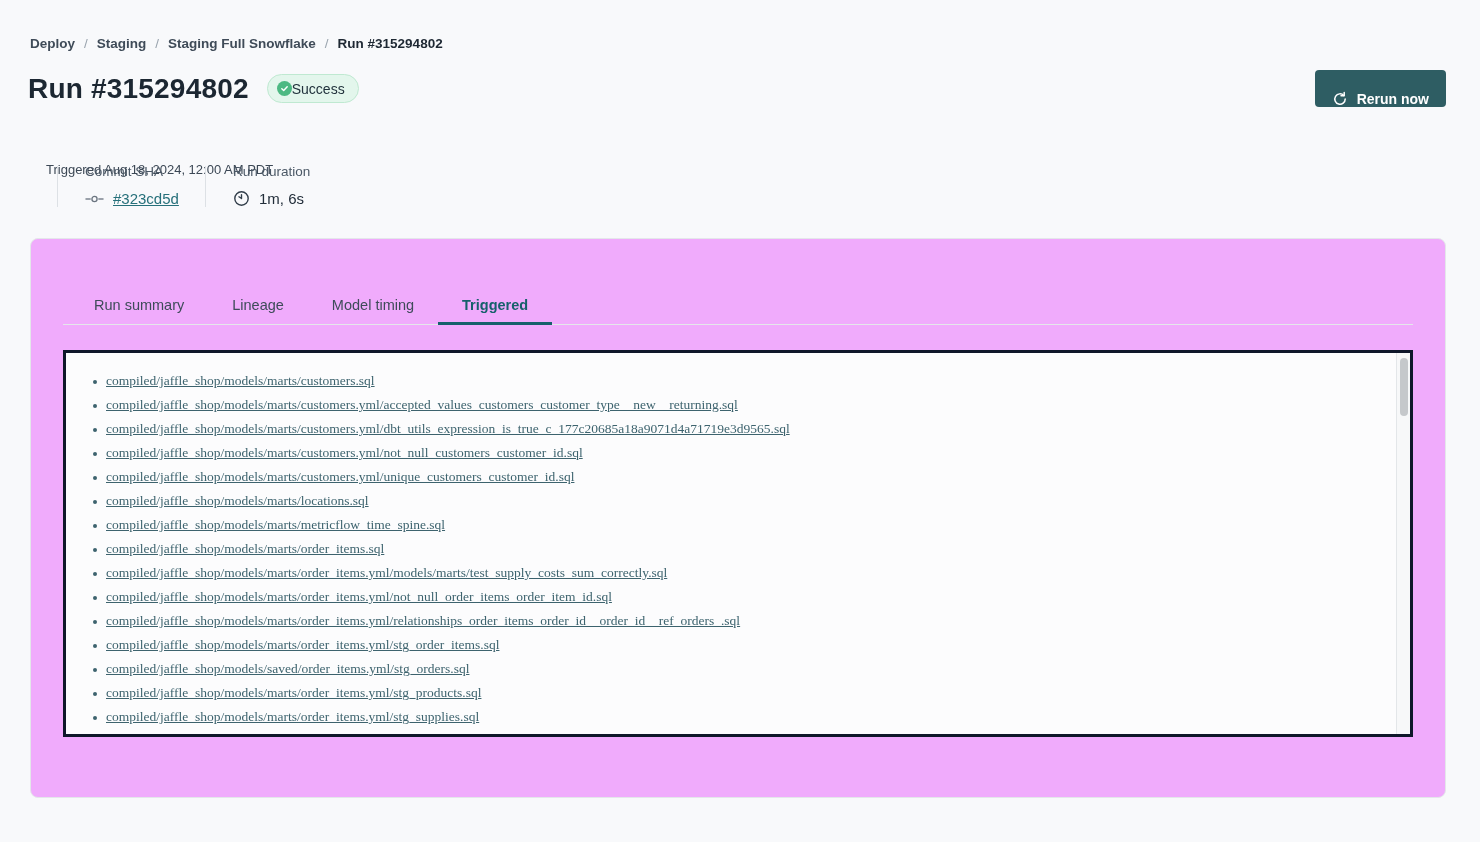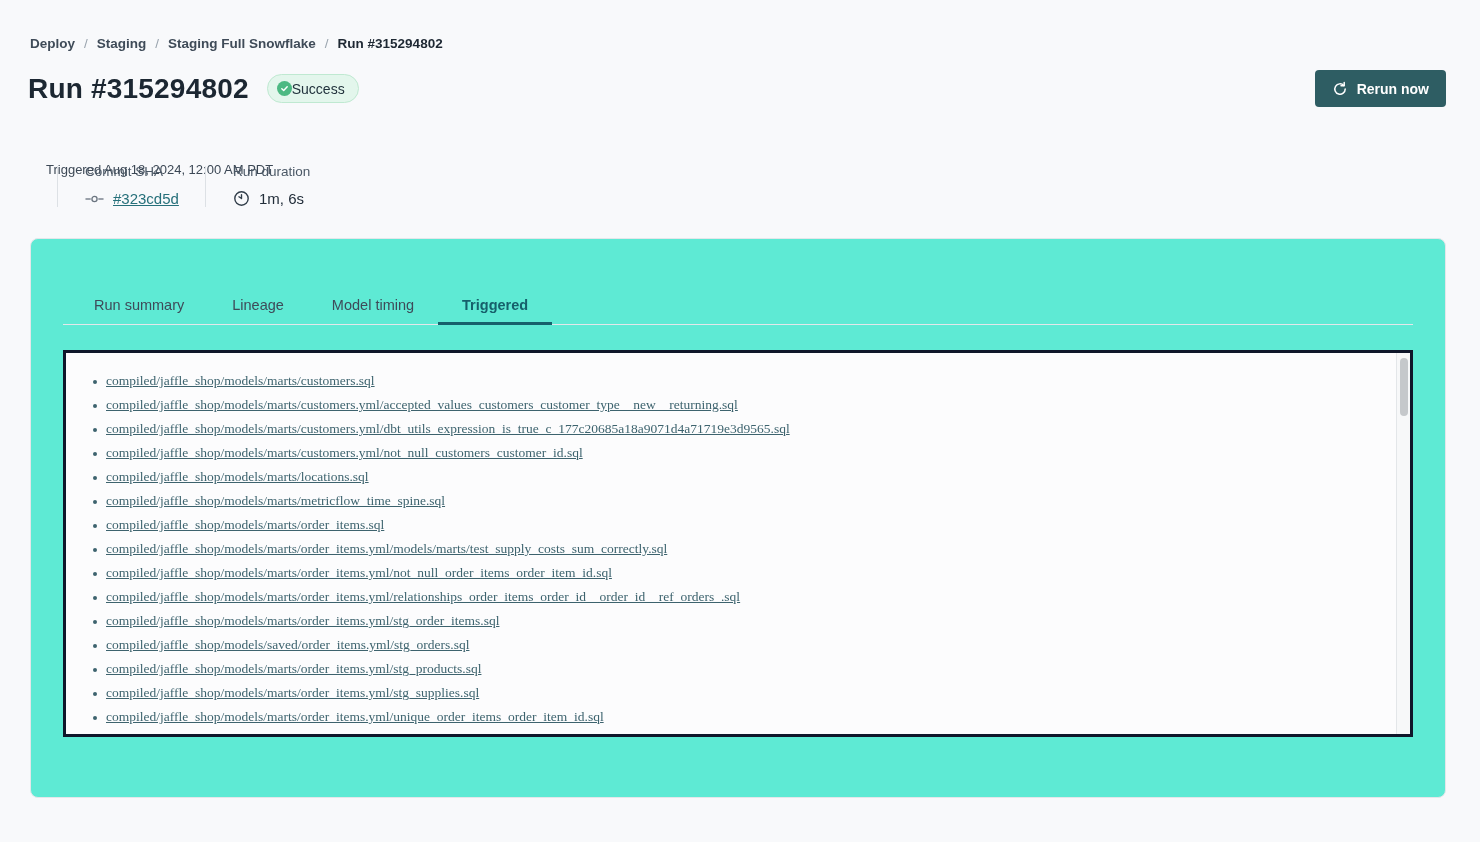--- a/index.html
+++ b/index.html
@@ -35,21 +35,21 @@
     border-radius: 16px; height: 29px; padding: 0 13px 0 9px;
     font-size: 14px; color: #22333d;
   }
   .check-circle {
     width: 15px; height: 15px; border-radius: 50%;
     background: #4db983; display: inline-flex; align-items: center; justify-content: center;
     flex: 0 0 auto;
   }
   .rerun-button {
     margin-left: auto;
-    display: inline-flex; align-items: center; gap: 9px;
+    display: inline-flex; align-items: flex-end; gap: 9px;
     background: #2e5d63; color: #ffffff; border: none; border-radius: 4px;
     height: 37px; padding: 0 17px;
     font-size: 14px; font-weight: 600; font-family: inherit;
     cursor: pointer;
   }
   .triggered { position: absolute; left: 46px; top: 114px; font-size: 13px; color: #3c4855; margin-top: 48px; }
 
   
   .meta-row {
     position: absolute; left: 30px; top: 164px;
@@ -60,21 +60,21 @@
   .meta-value { display: flex; align-items: center; gap: 9px; font-size: 15px; color: #222e3a; }
   .meta-divider { width: 1px; background: #dde1e5; margin: 2px 27px 0 27px; }
   .meta-block.b1 { width: 123px; }
   .meta-block.b2 { width: 93px; }
   .commit-link { color: #26707a; text-decoration: underline; cursor: pointer; font-size: 15px; }
   .meta-icon { display: inline-flex; flex: 0 0 auto; }
 
   
   .card {
     position: absolute; left: 30px; top: 238px; width: 1416px; height: 560px;
-    background: #5eead4; border: 1px solid #e4e7ea; border-radius: 8px;
+    background: #f0abfc; border: 1px solid #e4e7ea; border-radius: 8px;
   }
   .tabs {
     margin: 46px 32px 0 32px;
     display: flex; align-items: stretch;
     border-bottom: 1px solid #e4e7ea;
     padding-left: 7px;
     height: 40px;
   }
   .tab {
     padding: 0 24px; display: flex; align-items: center;
@@ -221,20 +221,23 @@
           </li>
 
           <li class="artifact-item">
             <a class="artifact-link">compiled/jaffle_shop/models/marts/customers.yml/dbt_utils_expression_is_true_c_177c20685a18a9071d4a71719e3d9565.sql</a>
           </li>
 
           <li class="artifact-item">
             <a class="artifact-link">compiled/jaffle_shop/models/marts/customers.yml/not_null_customers_customer_id.sql</a>
           </li>
 
+          <li class="artifact-item">
+            <a class="artifact-link">compiled/jaffle_shop/models/marts/customers.yml/unique_customers_customer_id.sql</a>
+          </li>
 
           <li class="artifact-item">
             <a class="artifact-link">compiled/jaffle_shop/models/marts/locations.sql</a>
           </li>
 
           <li class="artifact-item">
             <a class="artifact-link">compiled/jaffle_shop/models/marts/metricflow_time_spine.sql</a>
           </li>
 
           <li class="artifact-item">

